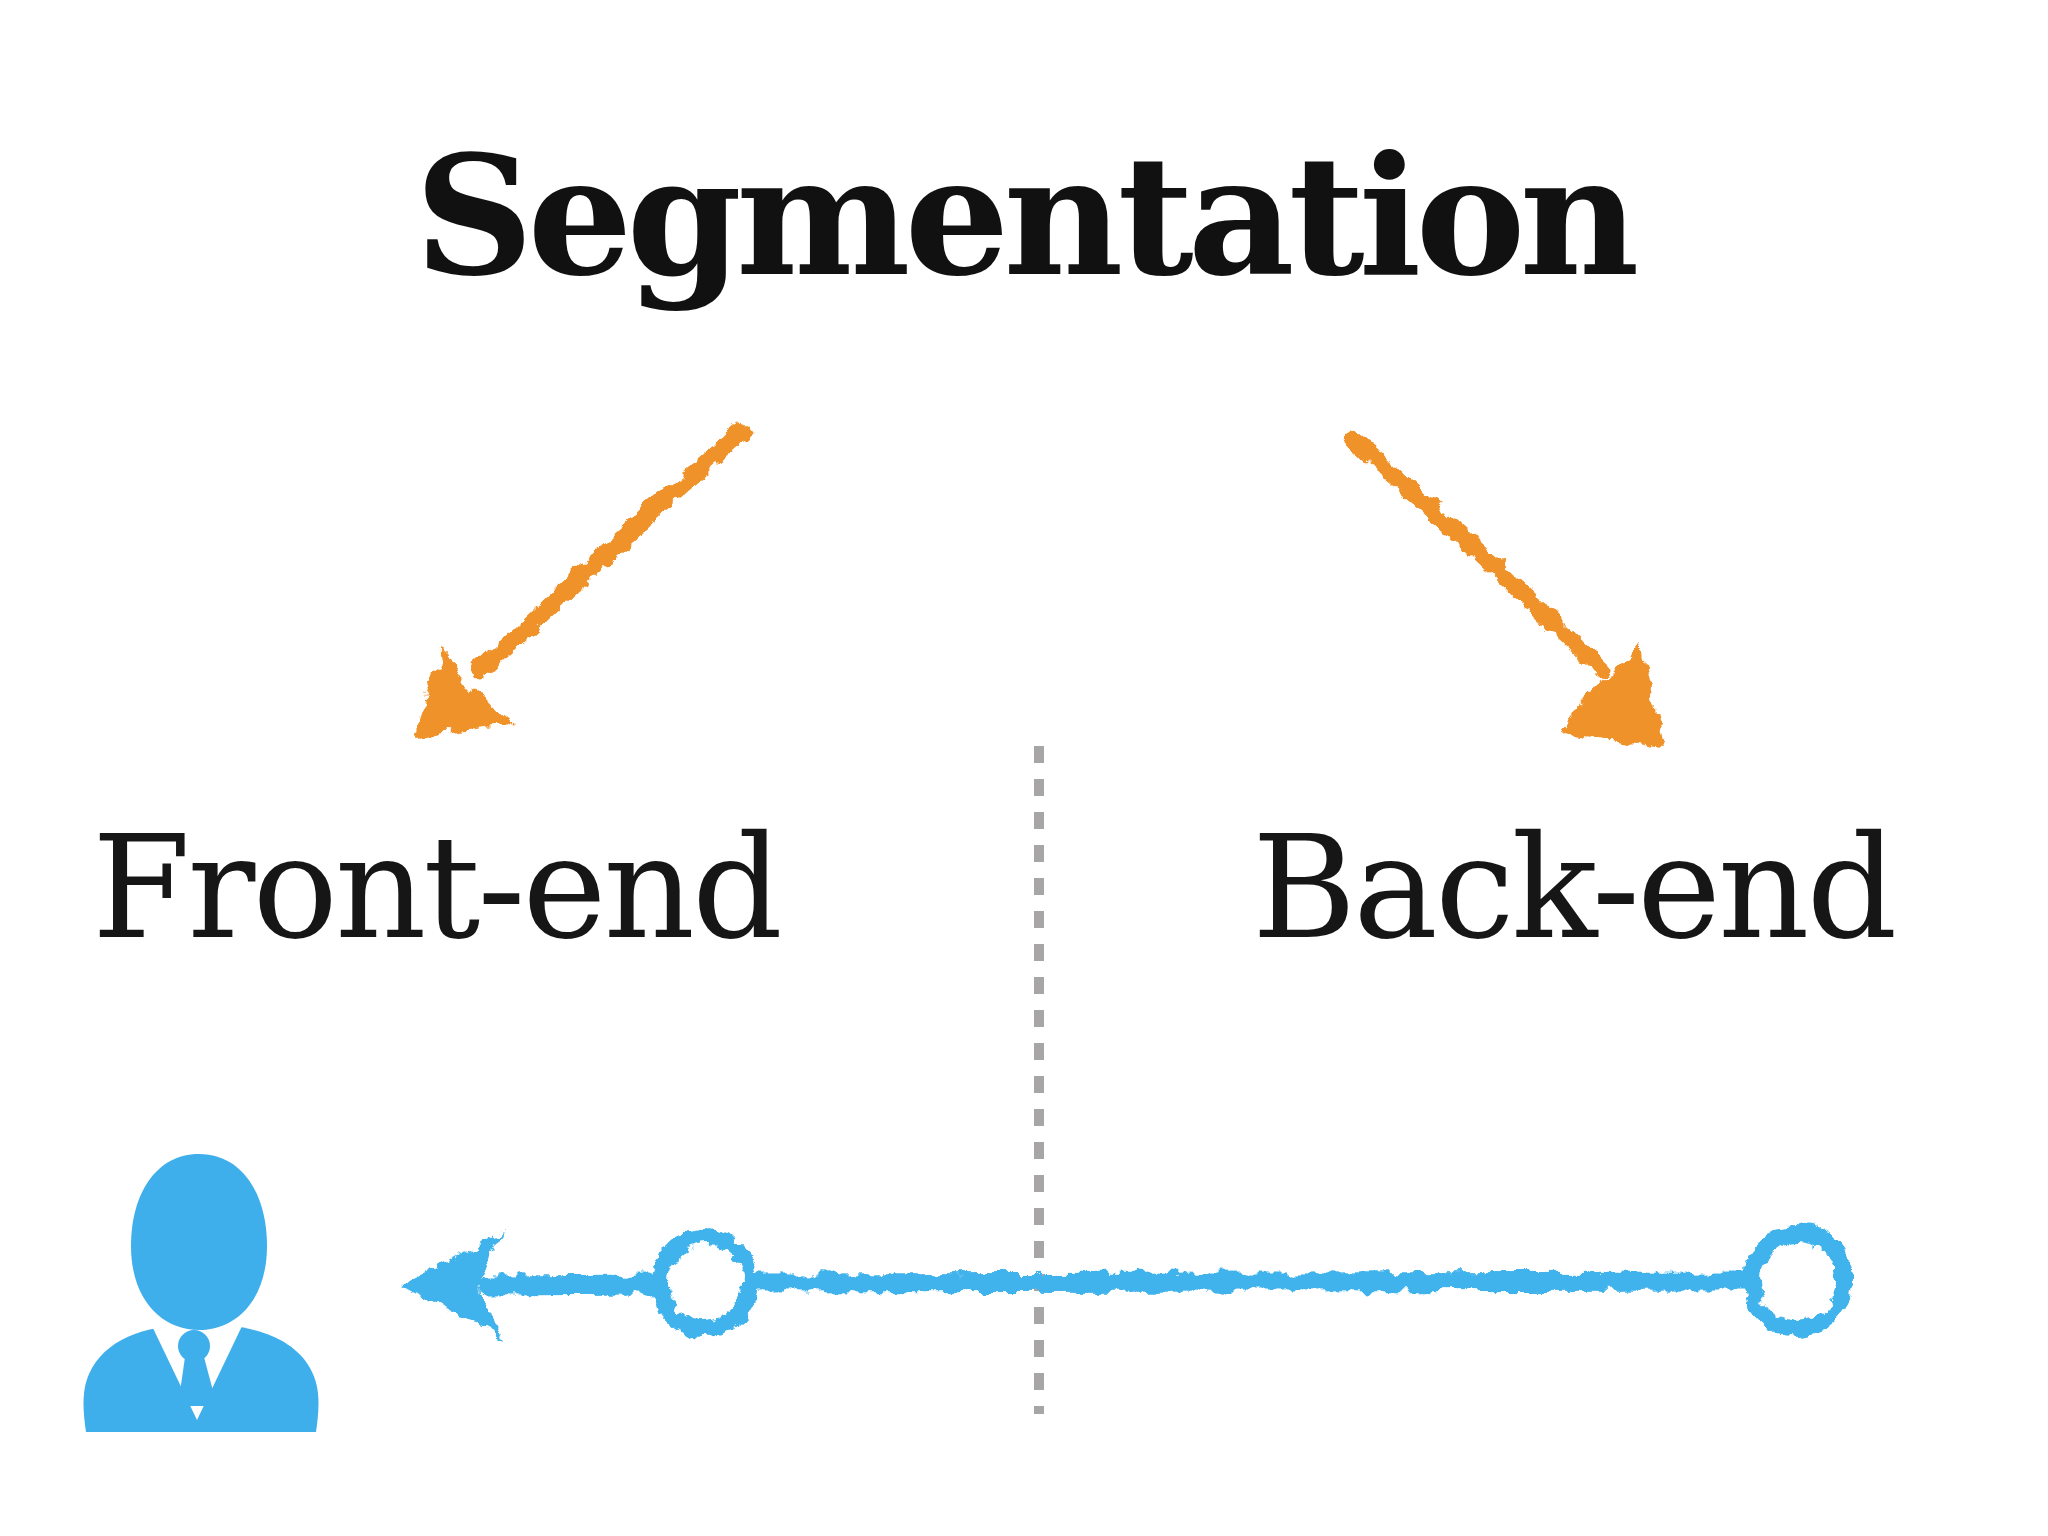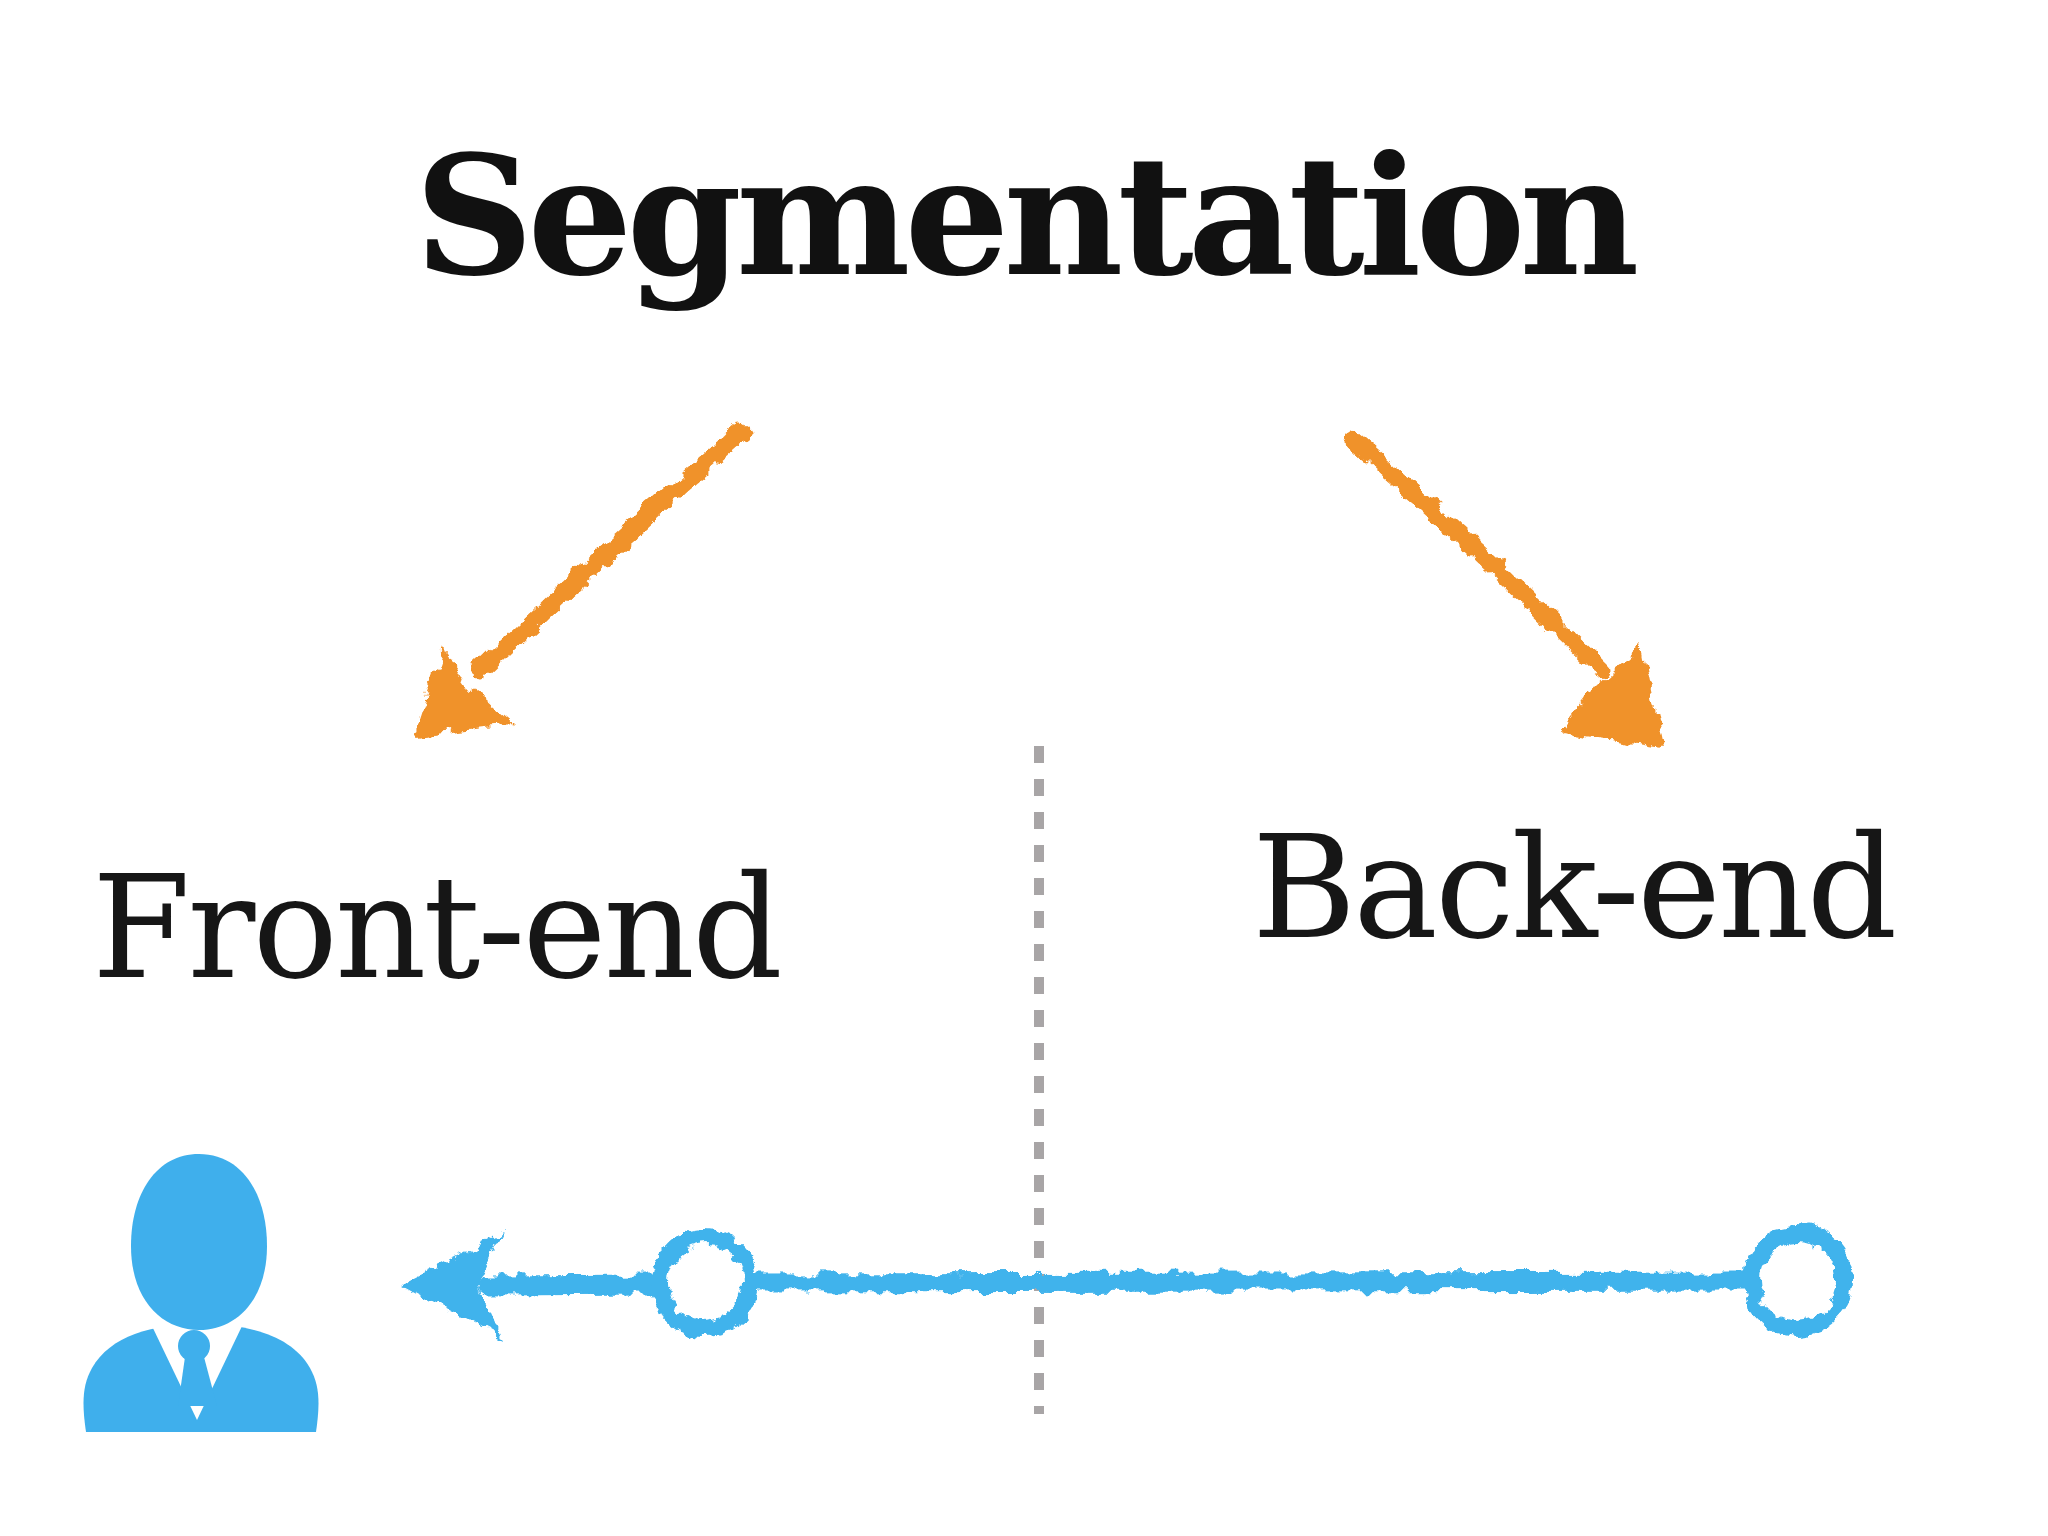--- a/index.html
+++ b/index.html
@@ -32,21 +32,21 @@
     position: absolute;
     top: 806px;
     margin: 0;
     font-size: 142px;
     font-weight: 400;
     letter-spacing: -3px;
     color: var(--label-text, #161616);
     line-height: 1.15;
     white-space: nowrap;
   }
-  .seg-label.left  { left: 92px; margin-top: 40px;  }
+  .seg-label.left  { left: 92px;  }
   .seg-label.right { left: 1252px; }
   .art {
     position: absolute;
     inset: 0;
     width: 2048px;
     height: 1536px;
   }
   
   .f-orange  { fill:   var(--arrow-orange, #F0922C); }
   .st-orange { stroke: var(--arrow-orange, #F0922C); fill: none; }

